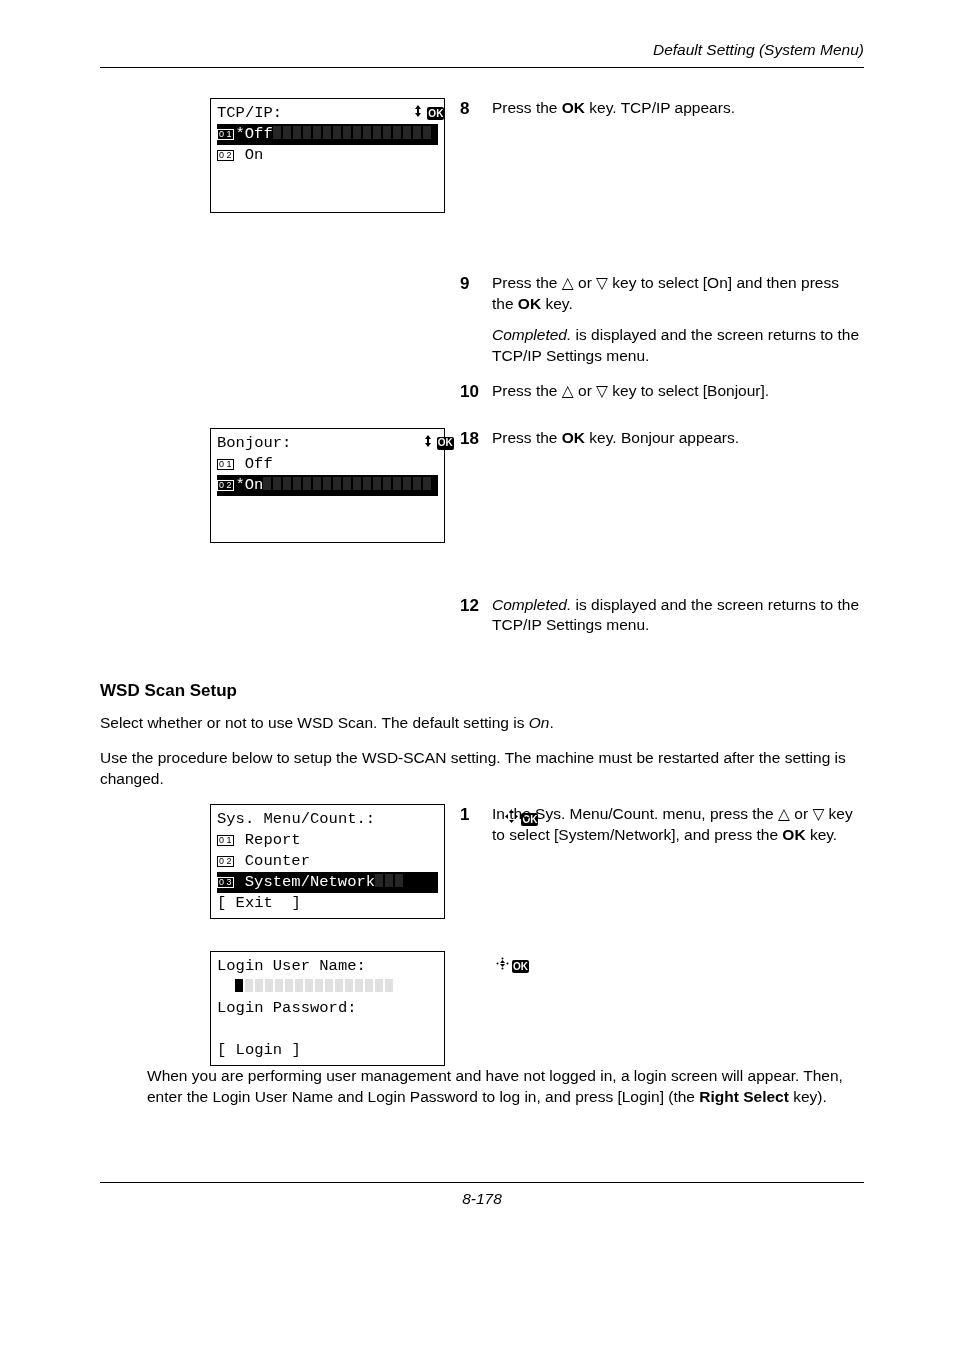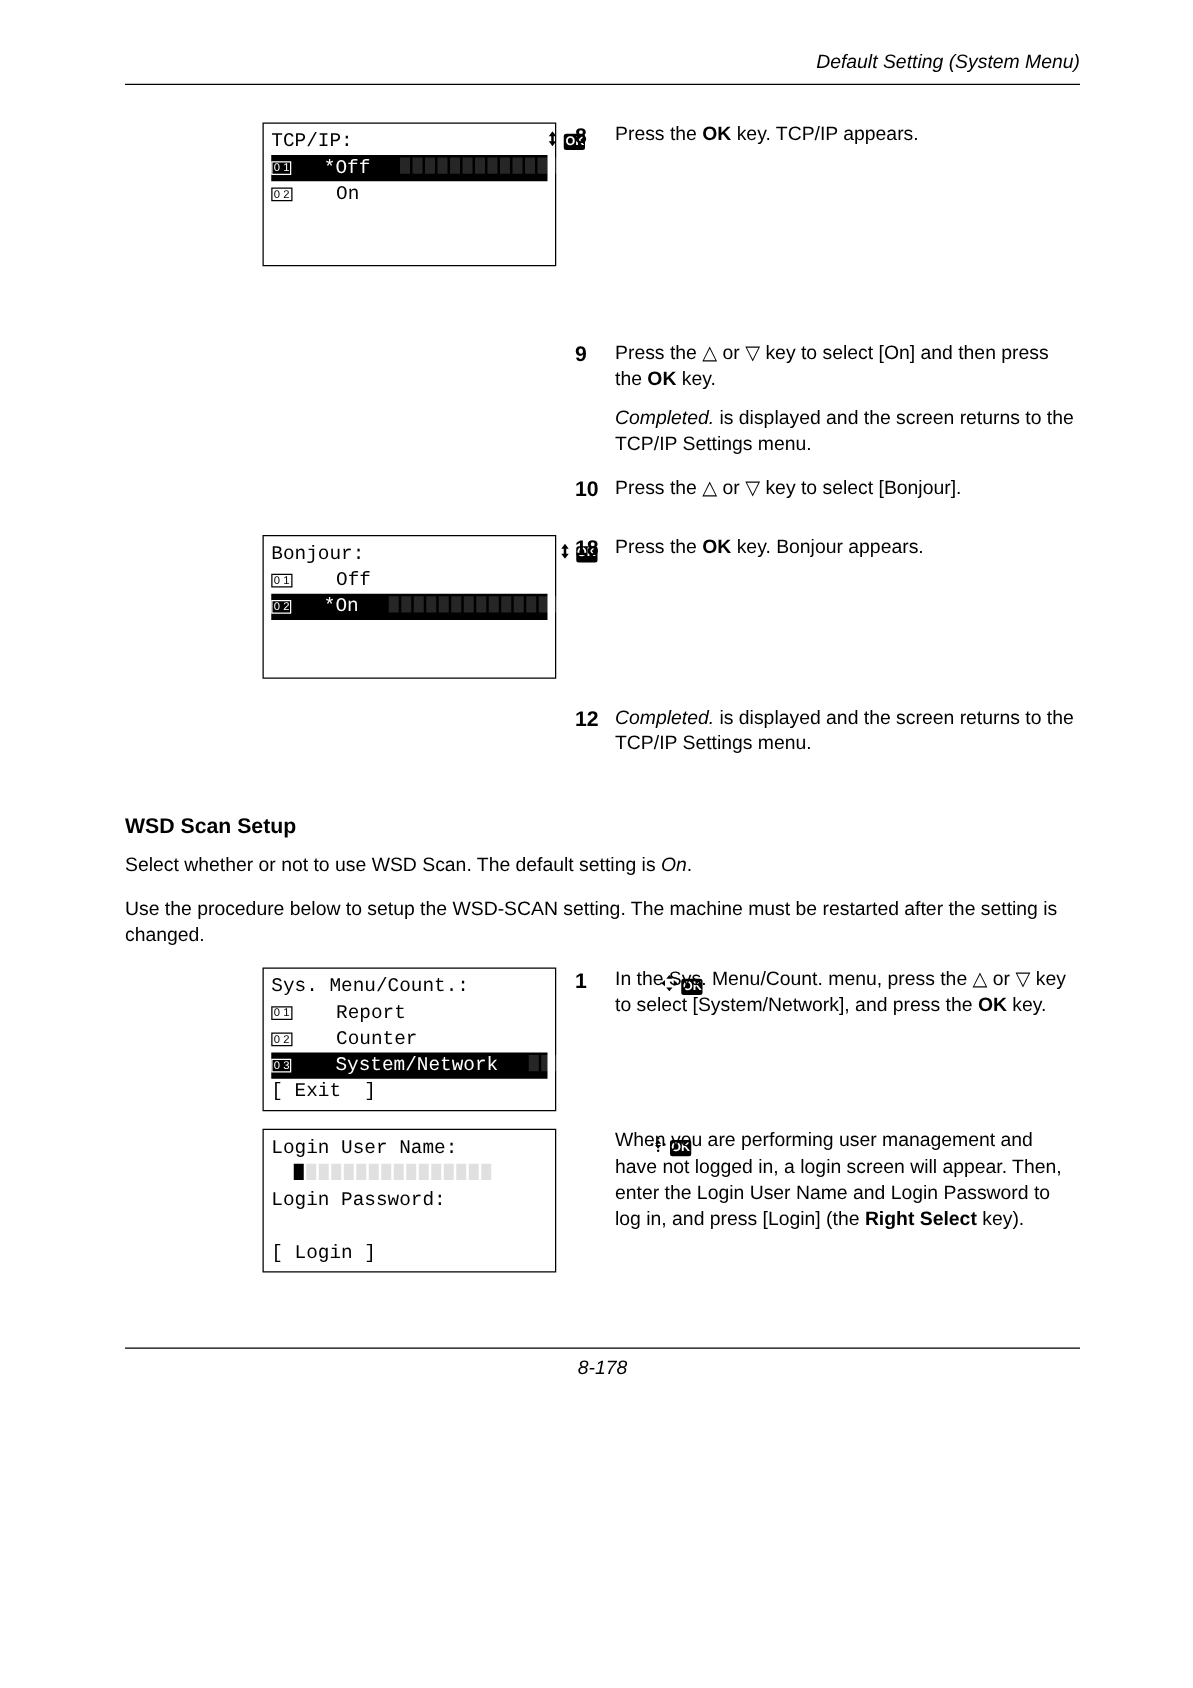--- a/index.html
+++ b/index.html
@@ -71,21 +71,20 @@
     font-size: 15.5px;
     line-height: 1.35;
     padding: 4px 6px;
     box-sizing: border-box;
   }
   .lcd .line {
     display: flex;
     align-items: center;
     height: 21px;
     white-space: pre;
-    gap: 24px;
   }
   .lcd .line.hl {
     background: #000;
     color: #fff;
   }
   .lcd .title {
     flex: 1;
   }
   .lcd .rt {
     display: flex;
@@ -242,21 +241,21 @@
     <div class="step-col">
       <div class="step">
         <div class="num">18</div>
         <div class="txt">
             <p>Press the <b>OK</b> key. Bonjour appears.</p>
           </div>
       </div>
     </div>
   </div>
 
-  <div class="row" style="margin-top:22px;">
+  <div class="row" style="margin-top:52px;">
     <div class="lcd-col"></div>
     <div class="step-col">
       <div class="step">
         <div class="num">12</div>
         <div class="txt">
           <p><em class="cpl">Completed.</em> is displayed and the screen returns to the TCP/IP Settings menu.</p>
         </div>
       </div>
     </div>
   </div>
@@ -295,21 +294,21 @@
     <div class="step-col">
       <div class="step">
         <div class="num">1</div>
         <div class="txt">
             <p>In the Sys. Menu/Count. menu, press the <span class="arrow">△</span> or <span class="arrow">▽</span> key to select [System/Network], and press the <b>OK</b> key.</p>
           </div>
       </div>
     </div>
   </div>
 
-  <div class="row" style="margin-top:14px;">
+  <div class="row" style="margin-top:32px;flex-direction:column;">
     <div class="lcd-col">
       <div class="lcd">
         <div class="line">
           <span class="title">Login User Name:</span>
           <span class="rt">
             <span>
               <svg width="13" height="13" viewBox="0 0 13 13">
                 <circle cx="6.5" cy="1.5" r="1" fill="currentColor"></circle>
                   <circle cx="6.5" cy="11.5" r="1" fill="currentColor"></circle>
                 <circle cx="1.5" cy="6.5" r="1" fill="currentColor"></circle>

